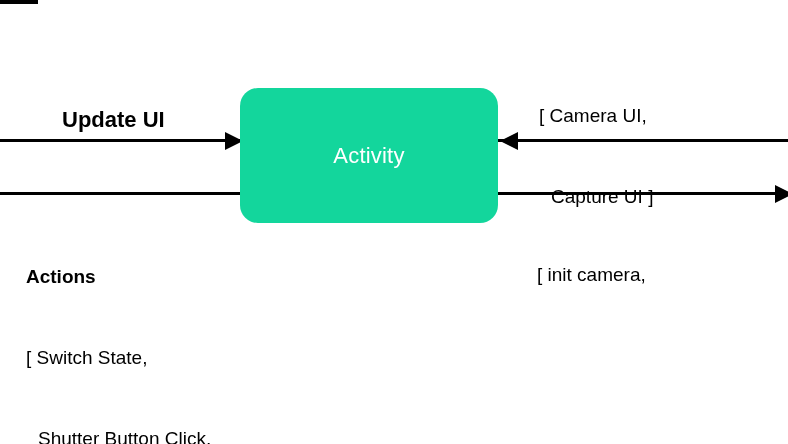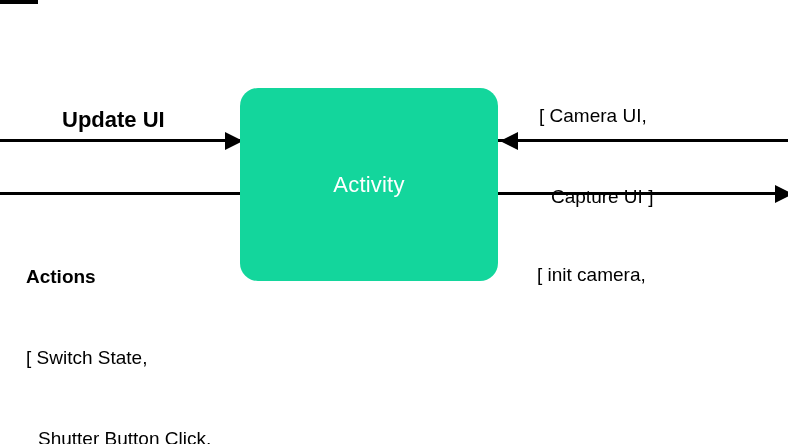--- a/index.html
+++ b/index.html
@@ -26,21 +26,21 @@
     height: 4px;
     background: #000000;
   }
 
   
   .node {
     position: absolute;
     left: 240px;
     top: 88px;
     width: 258px;
-    height: 193px;
+    height: 135px;
     background: #13D69C;
     border-radius: 18px;
     display: flex;
     align-items: center;
     justify-content: center;
     z-index: 3;
   }
   .node-label {
     color: #ffffff;
     font-size: 22px;

